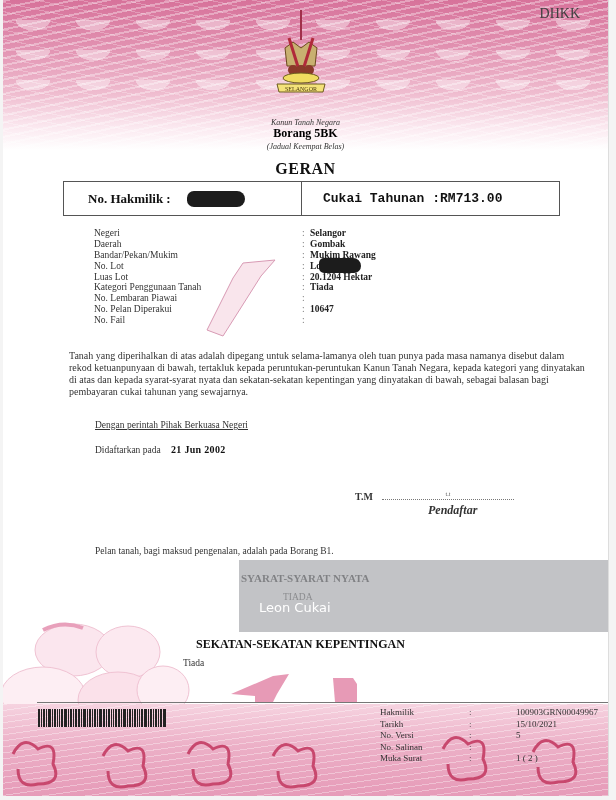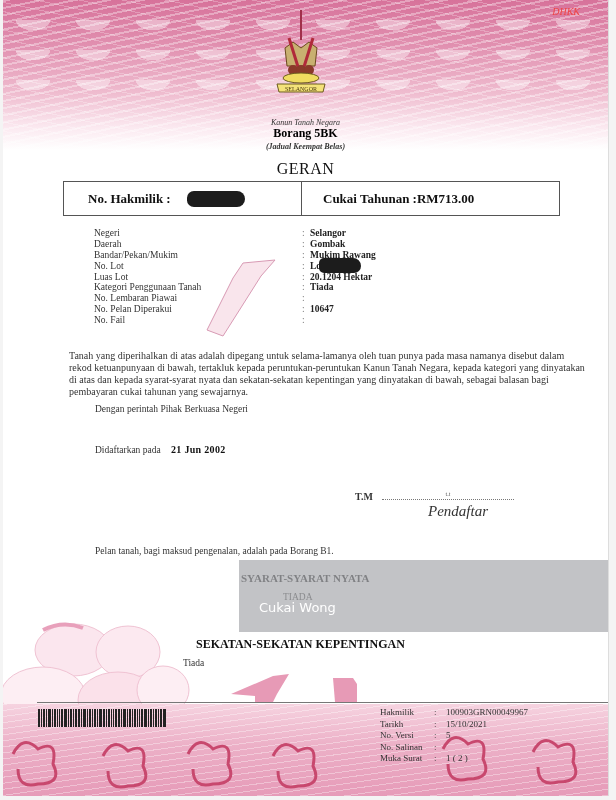--- a/index.html
+++ b/index.html
@@ -17,66 +17,66 @@
     background:
       repeating-linear-gradient(168deg, rgba(255,255,255,0.35) 0 2px, rgba(255,255,255,0) 2px 7px),
       repeating-linear-gradient(12deg, rgba(255,255,255,0.25) 0 1px, rgba(255,255,255,0) 1px 9px),
       linear-gradient(180deg, #d7729a 0%, #e190b0 30%, #efbccf 62%, #fbe9f0 85%, #ffffff 100%);
   }
   .header-wave {
     position: absolute; left: 0; width: 100%; height: 18px; opacity: .45;
     background: radial-gradient(ellipse at 50% 0%, rgba(255,255,255,.9) 0 40%, transparent 41%) 0 0/60px 18px repeat-x;
   }
   .dhkk {
-    position: absolute; right: 28px; top: 6px; font-style: italic; font-size: 10px; color: #ef4444;
+    position: absolute; right: 28px; top: 6px; font-size: 14px; color: #404040;
   }
   
   .crest { position: absolute; left: 268px; top: 8px; width: 60px; height: 90px; }
 
   .center { position: absolute; left: 0; width: 100%; text-align: center; }
   .kanun { top: 118px; font-style: italic; font-size: 8px; color: #333; }
   .borang { top: 126px; font-weight: bold; font-size: 12px; color: #000000; }
-  .jadual { top: 142px; font-style: italic; font-size: 8px; color: #333; font-weight: bold; }
-  .geran { top: 160px; font-weight: normal; font-size: 16px; letter-spacing: .5px; color: #111; }
+  .jadual { top: 142px; font-style: italic; font-size: 8px; color: #333; }
+  .geran { top: 160px; font-weight: bold; font-size: 16px; letter-spacing: .5px; color: #111; }
 
   .title-box {
     position: absolute; left: 60px; top: 181px; width: 497px; height: 35px;
     border: 1.5px solid #555; display: flex;
   }
   .title-box .cell {
     display: flex; align-items: center; font-weight: bold; font-size: 13px; color: #111;
   }
   .title-box .left { width: 238px; border-right: 1.5px solid #555; padding-left: 24px; }
-  .title-box .right { flex: 1; padding-left: 21px; }
+  .title-box .right { flex: 1; padding-left: 21px; font-family: Liberation Mono, monospace; }
   .redact {
     display: inline-block; background: #1c1c1c; border-radius: 12px 14px 14px 12px;
   }
   .redact-hakmilik { width: 58px; height: 16px; margin-left: 16px; }
 
   .fields {
     position: absolute; left: 91px; top: 228px; font-size: 9.5px; line-height: 10.9px; color: #333;
   }
   .field-row { display: flex; height: 10.9px; }
   .field-label { width: 208px; }
   .field-colon { width: 8px; color: #777; }
   .field-value { font-weight: bold; color: #222; white-space: nowrap; position: relative; }
   .redact-lot { position: absolute; left: 9px; top: -3px; width: 42px; height: 15px; border-radius: 10px 16px 14px 10px; }
 
   .pink-shape { position: absolute; }
 
   .para {
     position: absolute; left: 66px; top: 350px; width: 520px; font-size: 10px; line-height: 12px; color: #333;
   }
-  .perintah { position: absolute; left: 92px; top: 404px; font-size: 9.5px; color: #333; }
+  .perintah { position: absolute; left: 92px; top: 420px; font-size: 9.5px; color: #333; text-decoration: underline; }
   .didaftar { position: absolute; left: 92px; top: 444px; font-size: 9.5px; color: #333; }
   .didaftar b { color: #111; margin-left: 8px; font-size: 10px; letter-spacing: .3px; }
 
   .tm { position: absolute; left: 352px; top: 491px; font-size: 10px; font-weight: bold; color: #333; }
   .tm-dots { position: absolute; left: 379px; top: 491px; width: 132px; border-bottom: 1px dotted #777; height: 9px; font-size: 6px; text-align: center; color: #555; }
-  .pendaftar { position: absolute; left: 425px; top: 503px; font-size: 15px; font-weight: normal; font-style: italic; color: #333; text-align: center; }
+  .pendaftar { position: absolute; left: 425px; top: 503px; font-size: 12px; font-weight: bold; font-style: italic; color: #333; text-align: center; }
 
   .pelan { position: absolute; left: 92px; top: 546px; font-size: 9.5px; color: #333; }
 
   .syarat-title { position: absolute; left: 238px; top: 572px; font-weight: bold; font-size: 11px; color: #111; }
   .syarat-value { position: absolute; left: 280px; top: 592px; font-size: 9.5px; color: #333; }
 
   .watermark {
     position: absolute; left: 236px; top: 560px; width: 380px; height: 72px;
     background: rgba(170,172,176,0.72);
   }
@@ -93,21 +93,21 @@
   .footer-band {
     position: absolute; left: 0; top: 704px; width: 100%; height: 92px;
     background:
       repeating-linear-gradient(172deg, rgba(255,255,255,0.35) 0 1px, rgba(255,255,255,0) 1px 6px),
       linear-gradient(180deg, #f6d3e0 0%, #ecb0c7 45%, #e69bb8 100%);
   }
   .barcode { position: absolute; left: 35px; top: 709px; width: 150px; height: 18px; display: flex; }
   .barcode span { display: block; height: 100%; background: #222; margin-right: 1px; }
 
   .footer-info { position: absolute; left: 377px; top: 707px; font-size: 9px; line-height: 11.5px; color: #333; }
-  .fi-row { display: flex; }
+  .fi-row { display: flex; gap: 35px; }
   .fi-label { width: 54px; }
   .fi-colon { width: 12px; }
 </style>
 </head>
 <body>
 
 <div class="page">
 
   <div class="header-band">
     <div class="header-wave" style="top:20px"></div>
@@ -220,21 +220,21 @@
     <ellipse cx="40" cy="85" rx="42" ry="28" fill="#fdeef3" stroke="#f0c3d3"></ellipse>
     <ellipse cx="115" cy="90" rx="40" ry="28" fill="#fbe1ea" stroke="#f0c3d3"></ellipse>
     <ellipse cx="160" cy="80" rx="26" ry="24" fill="#fdeef3" stroke="#f0c3d3"></ellipse>
     <path d="M40 20 Q60 10 80 18" stroke="#e8a0bb" stroke-width="4" fill="none"></path>
   </svg>
 
   <div class="syarat-title">SYARAT-SYARAT NYATA</div>
   <div class="syarat-value">TIADA</div>
 
   <div class="watermark">
-    <div class="wm-agent">Cukai Wong</div>
+    <div class="wm-agent">Leon Cukai</div>
   </div>
 
   <div class="sekatan-title">SEKATAN-SEKATAN KEPENTINGAN</div>
   <div class="sekatan-value">Tiada</div>
 
   <svg class="pink-shape" style="left:214px;top:668px;width:140px;height:36px" viewBox="0 0 140 36">
     <path d="M14 26 L56 8 L72 6 L60 26 L56 34 L38 34 L38 28 Z" fill="#e79ab6"></path>
     <path d="M116 10 L136 10 L140 16 L140 34 L118 34 Z" fill="#e79ab6"></path>
   </svg>
 

